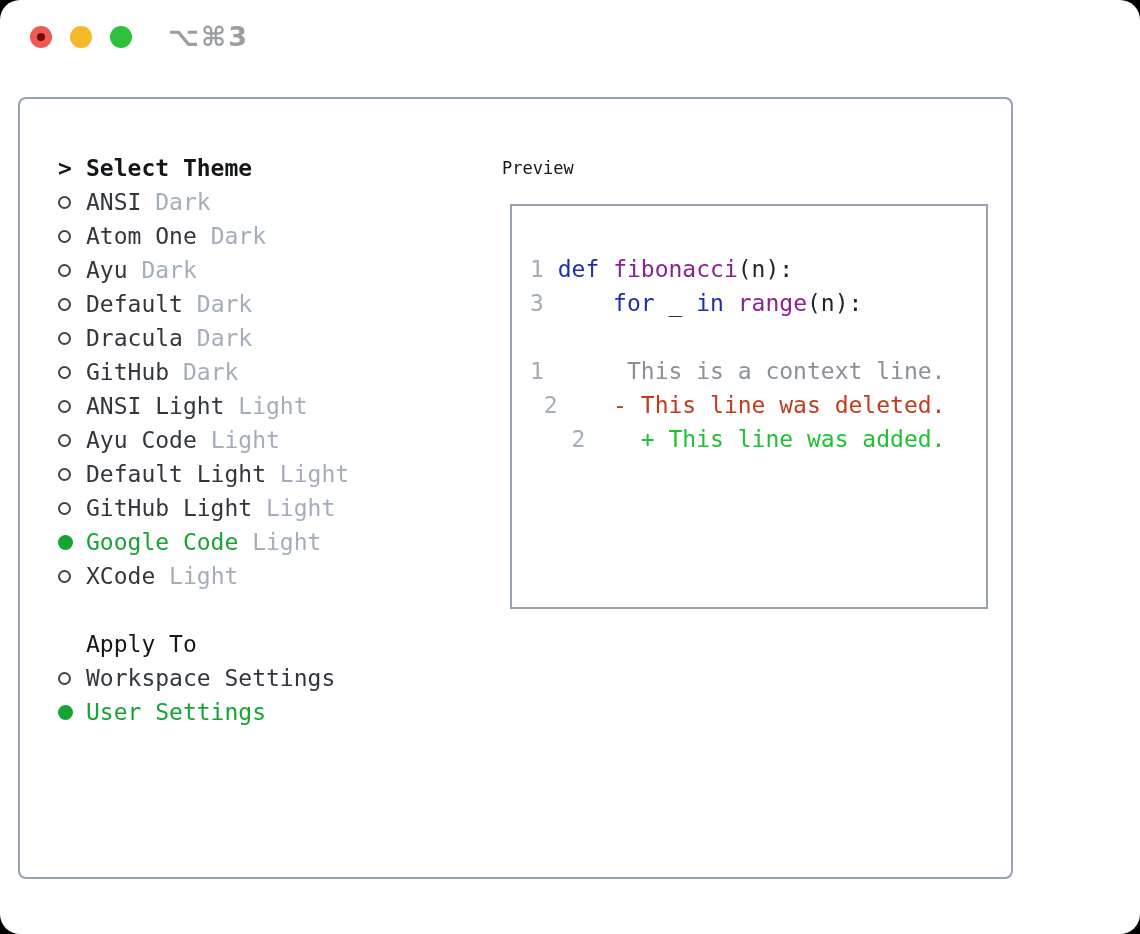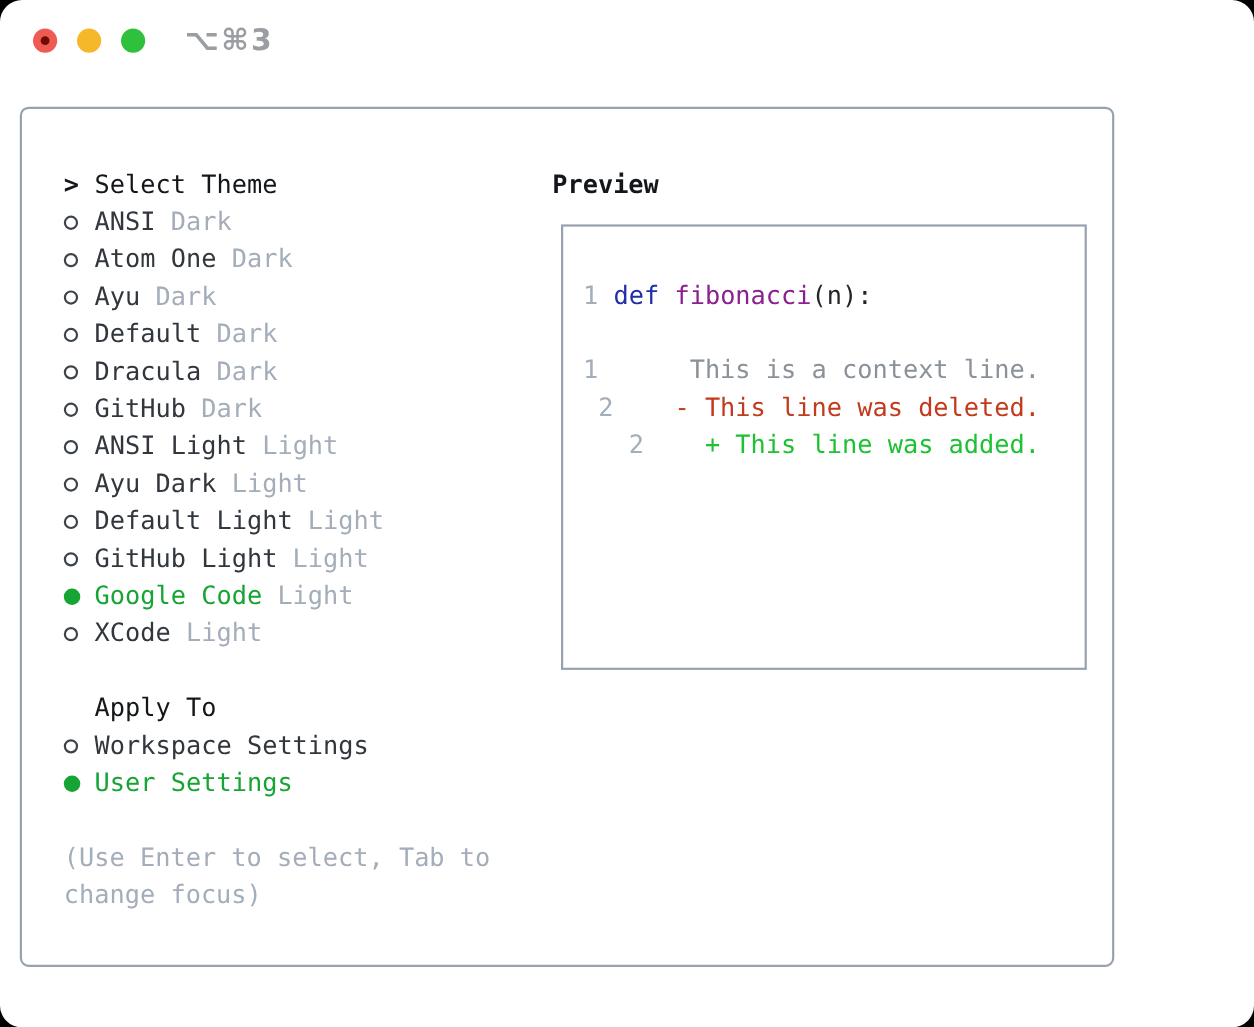--- a/index.html
+++ b/index.html
@@ -31,35 +31,35 @@
   
   .main-panel{
     position:absolute;left:18px;top:97px;width:995px;height:782px;
     border:2px solid var(--border);border-radius:8px;background:#fff;
   }
   
   .left-col{position:absolute;left:38px;top:52px;width:440px;}
   .row{display:flex;align-items:center;height:34px;white-space:pre;font-size:23px;color:var(--text-dark);}
   .icon-cell{width:28px;display:flex;align-items:center;flex:none;}
   .prompt{font-weight:bold;color:var(--text-black);}
-  .title-text{font-weight:normal;color:var(--text-black);}
+  .title-text{font-weight:bold;color:var(--text-black);}
   .bullet{width:13px;height:13px;border-radius:50%;border:2.5px solid #3d434b;background:transparent;}
   .bullet.filled{background:var(--accent-green);border-color:var(--accent-green);width:15px;height:15px;border-width:0;}
   .t-variant{color:var(--muted);}
   .theme-row.selected .t-name{color:var(--accent-green);}
   .apply-row.selected .t-name{color:var(--accent-green);}
   .spacer{height:34px;}
   .hint{
     margin-top:0;font-size:23px;line-height:34px;color:var(--muted);
     white-space:normal;width:434px;
   }
   
   .preview-title{
     position:absolute;left:482px;top:52px;height:34px;display:flex;align-items:center;
-    font-size:23px;font-weight:bold;color:var(--text-black);
+    font-size:17px;font-weight:normal;color:var(--text-black);
   }
   .preview-box{
     position:absolute;left:490px;top:105px;width:478px;height:405px;
     border:2px solid var(--border);background:#fff;padding-left:20px;
   }
   .code-area{position:absolute;left:0;top:0;padding:46px 0 0 18px;}
   .code-line{white-space:pre;font-size:23px;line-height:34px;height:34px;}
   .lnum{color:var(--lnum);}
   .tok-kw{color:var(--kw);}
   .tok-fn{color:var(--fn);}
@@ -93,50 +93,50 @@
       </div>
 
       <div id="theme-list">
           <div class="row theme-row"><span class="icon-cell"><span class="bullet"></span></span><span class="t-name">ANSI</span><span class="t-variant"> Dark</span></div>
           <div class="row theme-row"><span class="icon-cell"><span class="bullet"></span></span><span class="t-name">Atom One</span><span class="t-variant"> Dark</span></div>
           <div class="row theme-row"><span class="icon-cell"><span class="bullet"></span></span><span class="t-name">Ayu</span><span class="t-variant"> Dark</span></div>
           <div class="row theme-row"><span class="icon-cell"><span class="bullet"></span></span><span class="t-name">Default</span><span class="t-variant"> Dark</span></div>
           <div class="row theme-row"><span class="icon-cell"><span class="bullet"></span></span><span class="t-name">Dracula</span><span class="t-variant"> Dark</span></div>
           <div class="row theme-row"><span class="icon-cell"><span class="bullet"></span></span><span class="t-name">GitHub</span><span class="t-variant"> Dark</span></div>
           <div class="row theme-row"><span class="icon-cell"><span class="bullet"></span></span><span class="t-name">ANSI Light</span><span class="t-variant"> Light</span></div>
-          <div class="row theme-row"><span class="icon-cell"><span class="bullet"></span></span><span class="t-name">Ayu Dark</span><span class="t-variant"> Light</span></div>
+          <div class="row theme-row"><span class="icon-cell"><span class="bullet"></span></span><span class="t-name">Ayu Code</span><span class="t-variant"> Light</span></div>
           <div class="row theme-row"><span class="icon-cell"><span class="bullet"></span></span><span class="t-name">Default Light</span><span class="t-variant"> Light</span></div>
           <div class="row theme-row"><span class="icon-cell"><span class="bullet"></span></span><span class="t-name">GitHub Light</span><span class="t-variant"> Light</span></div>
           <div class="row theme-row selected"><span class="icon-cell"><span class="bullet filled"></span></span><span class="t-name">Google Code</span><span class="t-variant"> Light</span></div>
           <div class="row theme-row"><span class="icon-cell"><span class="bullet"></span></span><span class="t-name">XCode</span><span class="t-variant"> Light</span></div>
         </div>
 
       <div class="spacer"></div>
 
       <div class="row">
         <span class="icon-cell"></span>
         <span style="color:var(--text-black);">Apply To</span>
       </div>
 
       <div id="apply-options">
           <div class="row apply-row"><span class="icon-cell"><span class="bullet"></span></span><span class="t-name">Workspace Settings</span></div>
           <div class="row apply-row selected"><span class="icon-cell"><span class="bullet filled"></span></span><span class="t-name">User Settings</span></div>
         </div>
 
       <div class="spacer"></div>
 
-      <div class="hint">(Use Enter to select, Tab to change focus)</div>
     </div>
 
     <div class="preview-title">Preview</div>
 
     <div class="preview-box">
       <div class="code-area">
         <div id="code-block">
             <div class="code-line"><span class="lnum">1</span> <span class="tok-kw">def</span><span class="tok-pl"> </span><span class="tok-fn">fibonacci</span><span class="tok-pl">(n):</span></div>
+            <div class="code-line"><span class="lnum">3</span> <span class="tok-pl">    </span><span class="tok-kw">for</span><span class="tok-pl"> _ </span><span class="tok-kw">in</span><span class="tok-pl"> </span><span class="tok-fn">range</span><span class="tok-pl">(n):</span></div>
           </div>
         <div id="diff-block">
             <div class="code-line"><span class="lnum">1</span> <span class="tok-ctx">     This is a context line.</span></div>
             <div class="code-line"><span class="lnum">2</span> <span class="tok-pl">   </span><span class="tok-del">- This line was deleted.</span></div>
             <div class="code-line"><span class="lnum">2</span> <span class="tok-pl">   </span><span class="tok-add">+ This line was added.</span></div>
           </div>
       </div>
     </div>
 
   </div>

